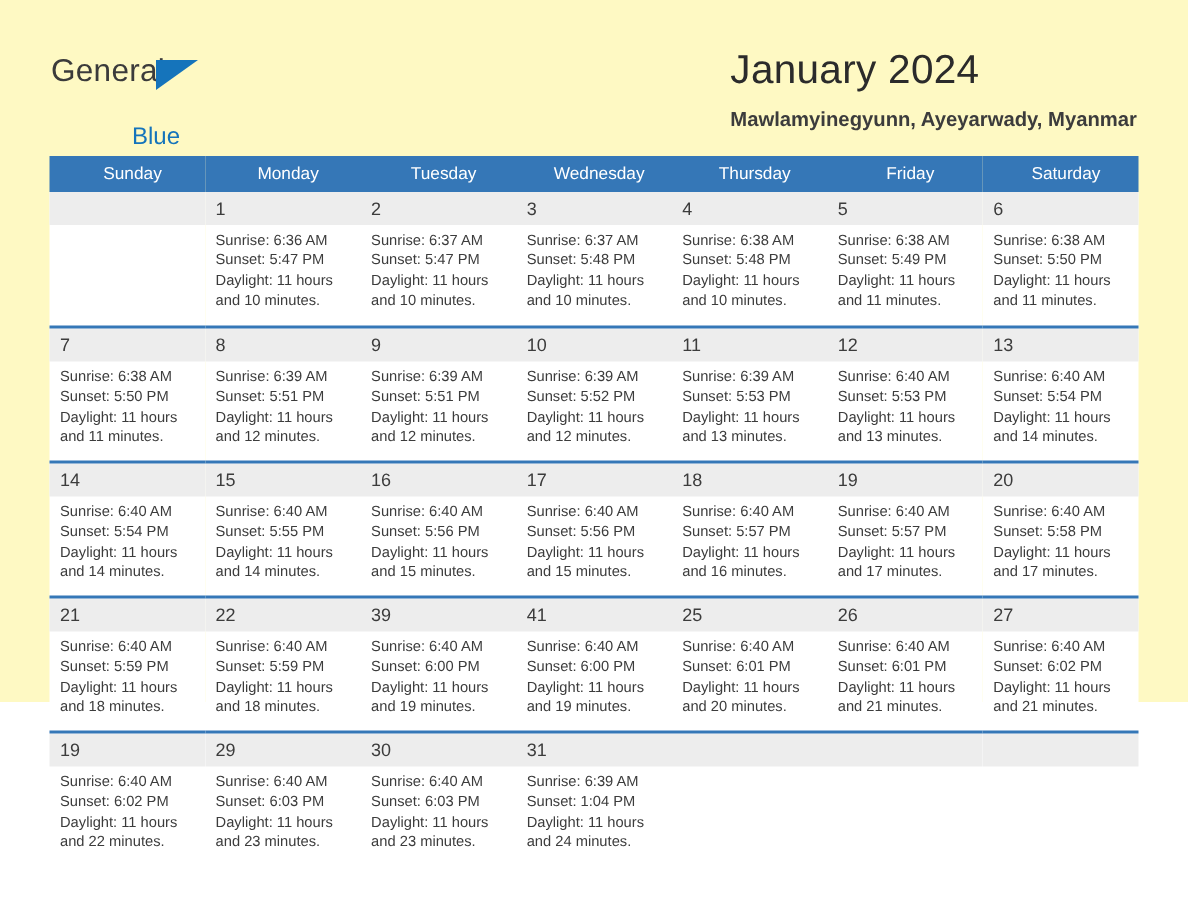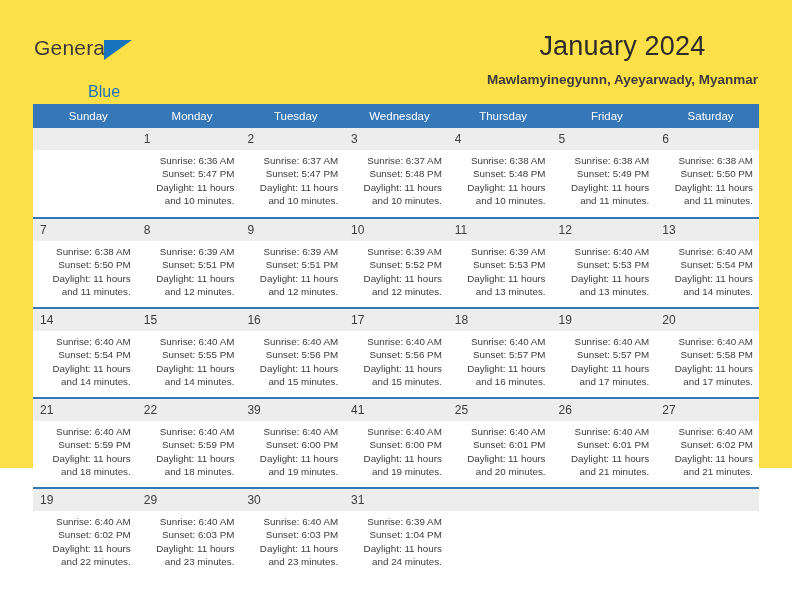--- a/index.html
+++ b/index.html
@@ -8,21 +8,21 @@
     height: 612px;
     background: #ffffff;
     font-family: "Liberation Sans", sans-serif;
     color: #3c3c3c;
     overflow: hidden;
   }
   .page {
     position: relative;
     width: 792px;
     height: 468px;
-    background: #fde047;
+    background: #fef9c3;
   }
 
   
   .header {
     position: absolute;
     left: 0; top: 0;
     width: 792px;
     height: 100px;
   }
   .logo {
@@ -59,21 +59,21 @@
     font-family: "Liberation Sans", sans-serif;
     font-weight: 400;
     line-height: 25px;
     margin-top: 20px;
   }
 
   .title-block {
     position: absolute;
     right: 34px;
     top: 30px;
-    text-align: center;
+    text-align: left;
   }
   .cal-title {
     font-size: 27px;
     font-weight: 400;
     color: #2b2b2b;
     line-height: 33px;
     letter-spacing: 0.2px;
   }
   .cal-subtitle {
     margin-top: 8px;
@@ -123,21 +123,20 @@
     line-height: 14px;
     padding: 4px 0 4px 7px;
     height: 22px;
   }
   td.empty .daynum { background: #ededed; }
   .dayinfo {
     padding: 4px 6px 0 7px;
     font-size: 9.8px;
     line-height: 13.3px;
     color: #3c3c3c;
-    text-align: right;
   }
   .dayinfo div { white-space: nowrap; }
 </style>
 </head>
 <body>
 
 <div class="page">
 
   <div class="header">
 

